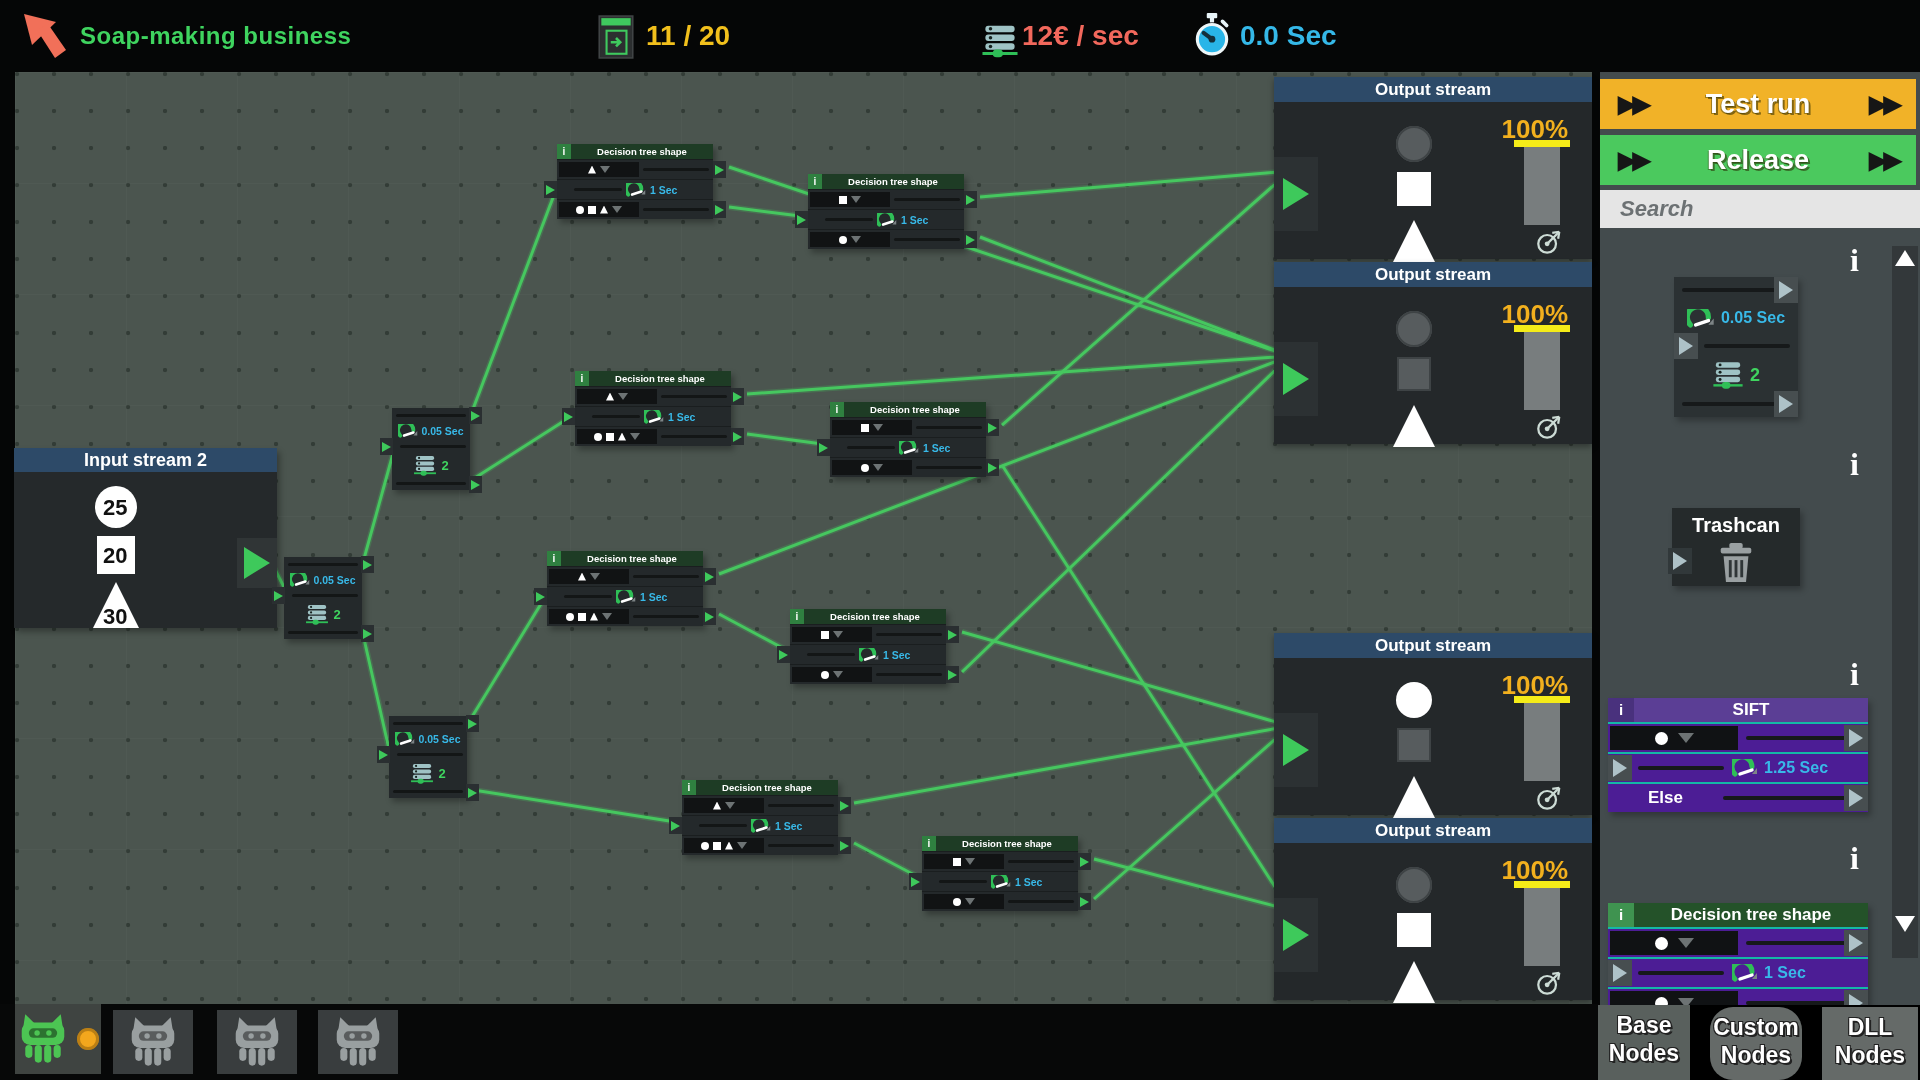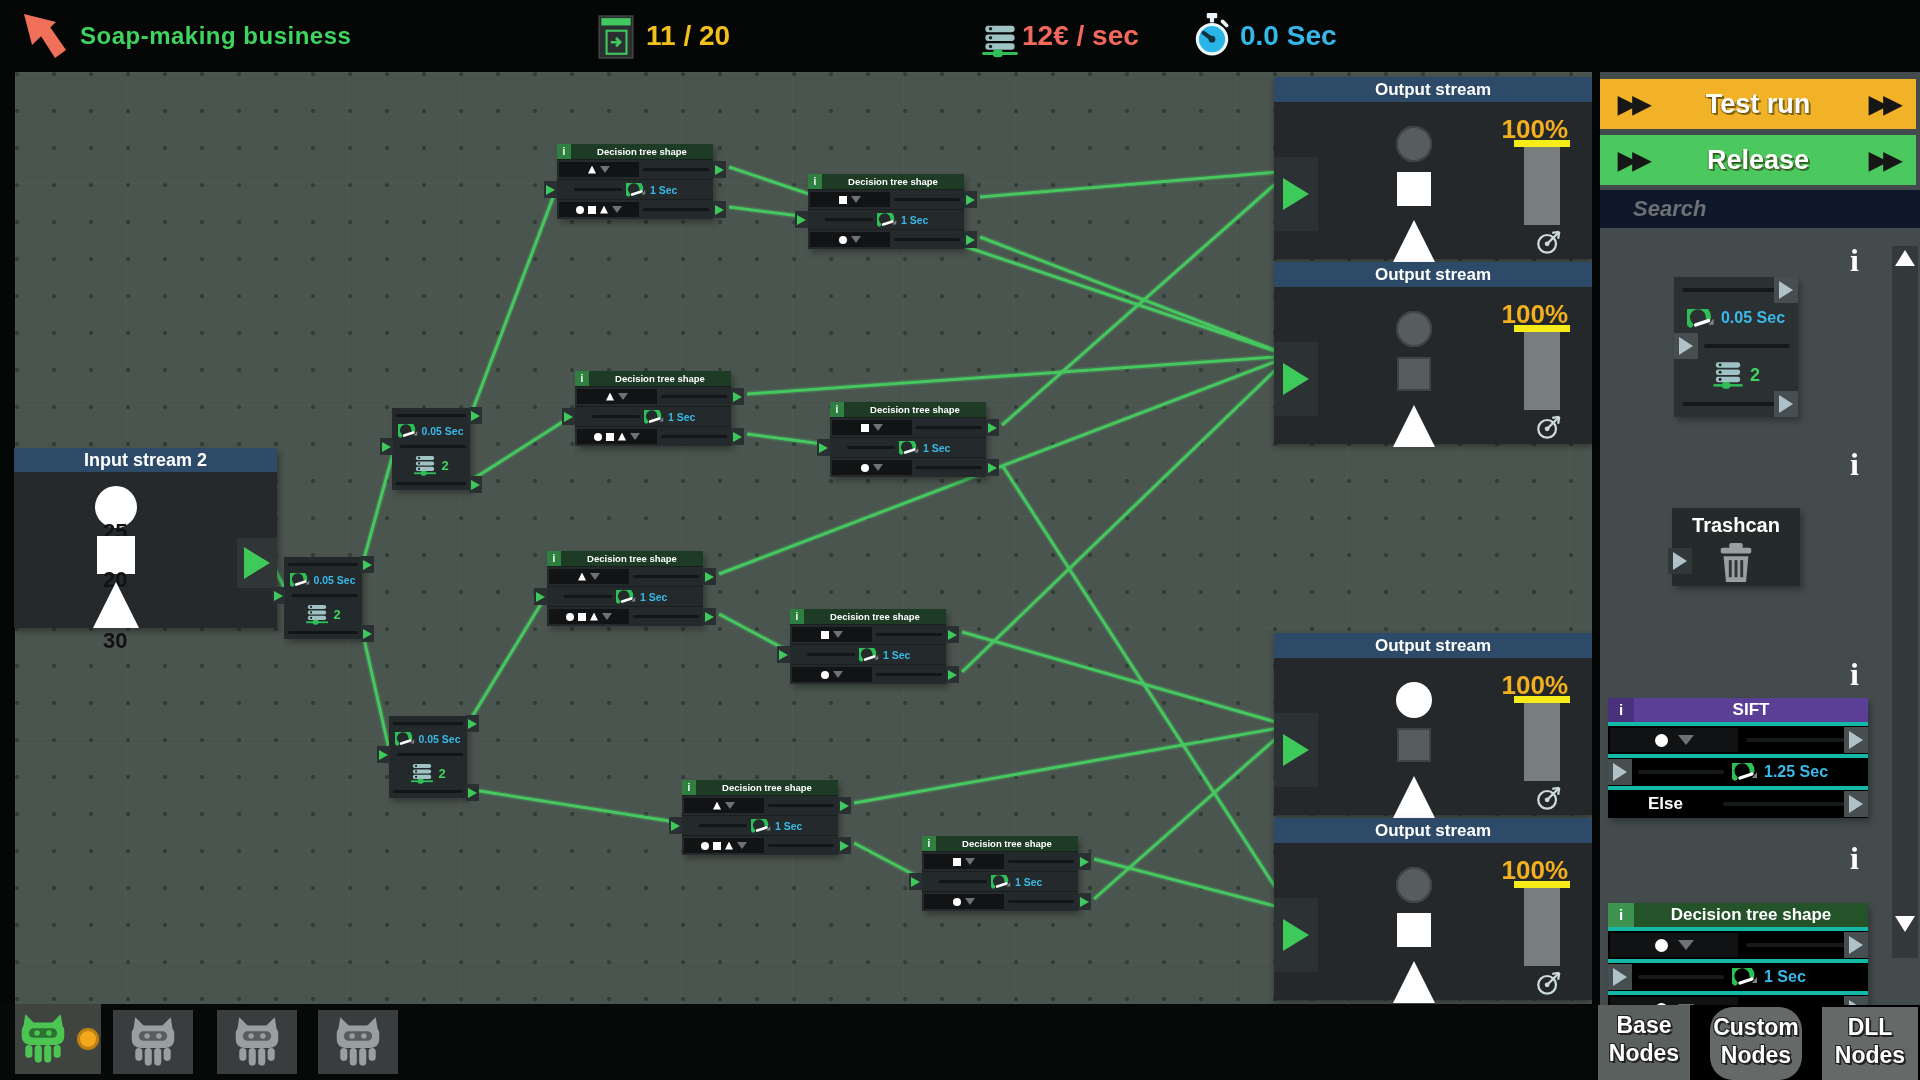--- a/index.html
+++ b/index.html
@@ -46,46 +46,46 @@
   .time-txt{color:#38b9e8;font-weight:bold;font-size:10.5px;margin-right:4px;white-space:nowrap;}
 
   .snode{position:absolute;width:78px;background:#24292b;box-shadow:3px 4px 6px rgba(0,0,0,0.3);}
   .srow{position:relative;display:flex;align-items:center;}
   .count-txt{color:#3fd45f;font-weight:bold;font-size:13px;margin-left:4px;}
 
   
   .input-node{position:absolute;left:14px;top:448px;width:263px;background:#25292b;box-shadow:3px 4px 6px rgba(0,0,0,0.3);}
   .in-head{height:24px;background:#2d4a68;color:#fff;font-weight:bold;font-size:18px;text-align:center;line-height:24px;}
   .in-body{position:relative;height:156px;}
-  .item-num{position:absolute;color:#111;font-weight:bold;font-size:22px;margin-top:24px;}
+  .item-num{position:absolute;color:#111;font-weight:bold;font-size:22px;}
   .big-out{position:absolute;right:0;top:66px;width:40px;height:50px;background:#303536;display:flex;align-items:center;justify-content:center;}
 
   
   .onode{position:absolute;left:1274px;width:318px;background:#24282a;box-shadow:0 3px 6px rgba(0,0,0,0.35);}
   .ohead{height:25px;background:#2d4a68;color:#fff;font-weight:bold;font-size:17px;text-align:center;line-height:25px;}
   .obody{position:relative;}
   .o-inport{position:absolute;left:0;top:55px;width:44px;height:74px;background:#2c3133;display:flex;align-items:center;justify-content:center;}
   .o-pct{position:absolute;right:24px;top:12px;color:#f2b01e;font-weight:bold;font-size:26px;}
   .o-ybar{position:absolute;right:22px;top:38px;width:56px;height:7px;background:#f5ec18;}
   .o-gbar{position:absolute;right:32px;top:45px;width:36px;height:78px;background:#787d7e;}
 
   
   .sidebar{position:absolute;left:1600px;top:72px;width:320px;height:1008px;background:#434b4d;z-index:30;}
   .run-btn{position:absolute;left:0;width:316px;height:50px;display:flex;align-items:center;justify-content:space-between;padding:0 18px;box-sizing:border-box;cursor:pointer;}
   .btn-arrows{color:#161616;font-size:24px;letter-spacing:-4px;font-weight:bold;}
   .btn-label{color:#fff;font-weight:bold;font-size:27px;text-shadow:2px 2px 0 rgba(40,40,0,0.55),-1px 1px 0 rgba(40,40,0,0.4);}
-  .search{position:absolute;left:0;top:118px;width:320px;height:38px;background:#0f172a;border:none;outline:none;
-          color:#757a7d;font-family:"Liberation Sans",sans-serif;font-weight:bold;font-style:italic;font-size:22px;padding:0 0 0 33px;box-sizing:border-box;}
+  .search{position:absolute;left:0;top:118px;width:320px;height:38px;background:#e5e5e5;border:none;outline:none;
+          color:#757a7d;font-family:"Liberation Sans",sans-serif;font-weight:bold;font-style:italic;font-size:22px;padding:0 0 0 20px;box-sizing:border-box;}
   .search::placeholder{color:#6c7173;font-style:italic;font-weight:bold;}
   .info-i{position:absolute;color:#fff;font-weight:bold;font-size:32px;font-family:"Liberation Serif",serif;line-height:1;}
   .pnode{position:absolute;box-shadow:3px 4px 6px rgba(0,0,0,0.28);}
   .phead{height:24px;display:flex;}
   .pibox{width:26px;color:#fff;font-weight:bold;font-size:15px;line-height:24px;text-align:center;}
   .ptitle{flex:1;color:#fff;font-weight:bold;font-size:17px;line-height:24px;text-align:center;}
-  .prow{position:relative;height:28px;display:flex;align-items:center;background:#000000;border-top:4px solid #14b8a6;}
+  .prow{position:relative;height:28px;display:flex;align-items:center;background:#4c1d95;border-top:2px solid #14b8a6;}
   .psel{height:24px;background:#101214;display:flex;align-items:center;justify-content:center;gap:10px;margin-left:2px;min-width:128px;}
   .pslider{flex:1;height:4px;background:#16191a;border-radius:2px;margin:0 8px;}
   .poport{position:absolute;right:-0px;width:24px;height:26px;background:#474e50;display:flex;align-items:center;justify-content:center;}
   .piport{position:absolute;left:0px;width:24px;height:26px;background:#474e50;display:flex;align-items:center;justify-content:center;}
   .ptime{color:#38b9e8;font-weight:bold;font-size:16px;margin-right:8px;white-space:nowrap;}
   .scrolltrack{position:absolute;left:292px;top:174px;width:26px;height:712px;background:#33383a;}
   .scroll-up{position:absolute;left:3px;top:4px;width:0;height:0;border-bottom:16px solid #fff;border-left:10px solid transparent;border-right:10px solid transparent;}
   .scroll-dn{position:absolute;left:3px;bottom:26px;width:0;height:0;border-top:16px solid #fff;border-left:10px solid transparent;border-right:10px solid transparent;}
 
   

